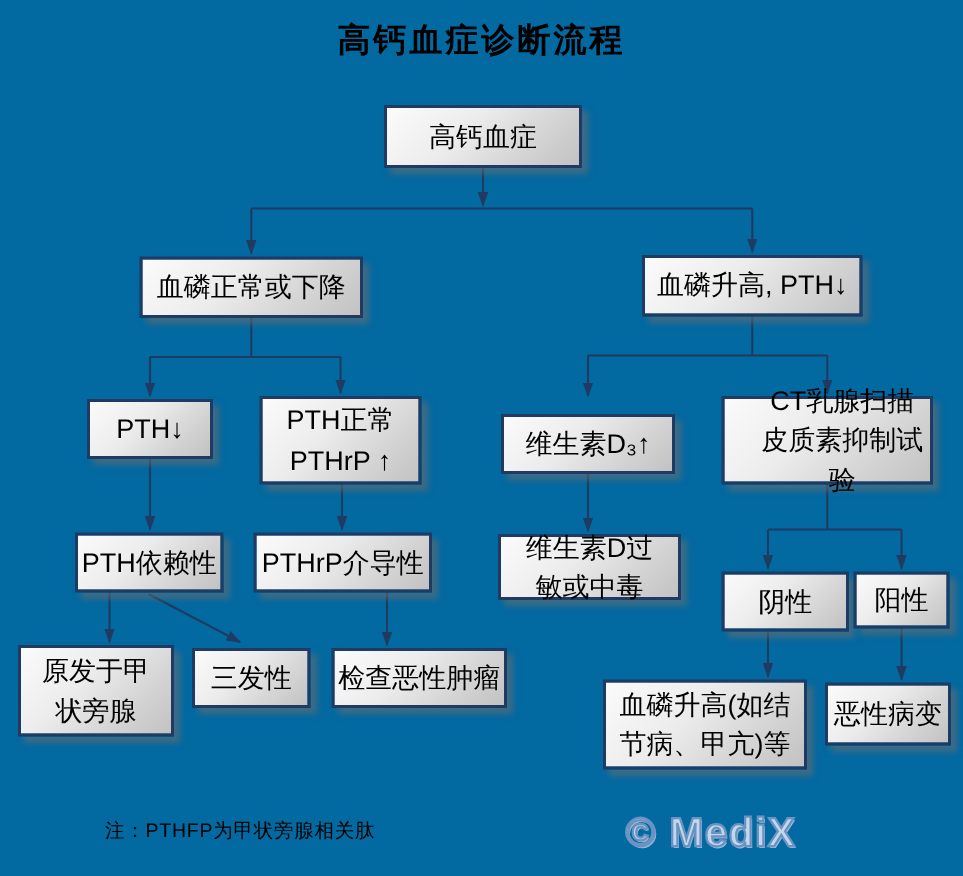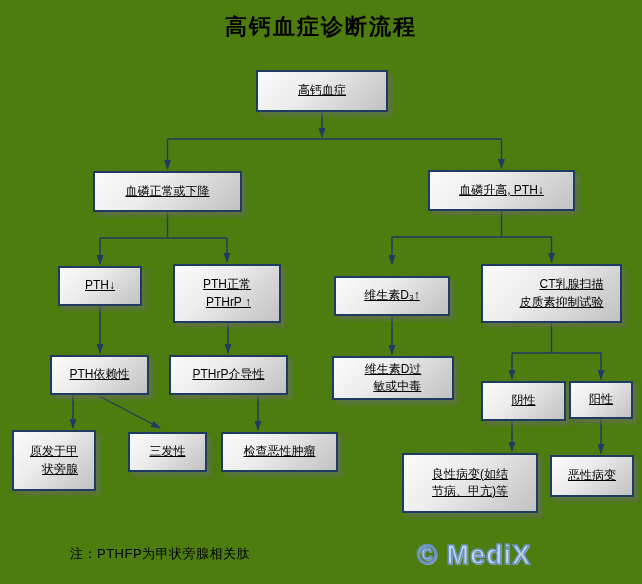--- a/index.html
+++ b/index.html
@@ -1,33 +1,33 @@
 <!DOCTYPE html>
 <html><head>
 <meta charset="utf-8">
 <style>
   html,body{margin:0;padding:0;background:#ffffff;}
   #canvas{
-    position:relative;width:642px;height:584px;background:#4d7c0f;overflow:hidden;
+    position:relative;width:642px;height:584px;background:#0369a1;overflow:hidden;
     font-family:"Liberation Sans","DejaVu Sans",sans-serif;
   }
   #title{
     position:absolute;left:0;top:12px;width:642px;text-align:center;
     font-family:"DejaVu Serif","Liberation Serif",serif;
     font-size:22px;font-weight:bold;color:#000;letter-spacing:2px;
   }
   #edges{position:absolute;left:0;top:0;width:642px;height:584px;z-index:1;}
   .node{
     position:absolute;z-index:2;box-sizing:border-box;
     border:2px solid #1f3b62;
     background:linear-gradient(135deg,#fbfbfb 0%,#ececec 40%,#d6d6d6 70%,#c2c2c2 100%);
     box-shadow:4px 4px 4px rgba(110,110,110,0.55);
     display:flex;align-items:center;justify-content:center;
-    font-size:12px;color:#000;text-align:right;
-    white-space:pre-line;line-height:1.45;text-decoration:underline;
+    font-size:18px;color:#000;text-align:center;
+    white-space:pre-line;line-height:1.45;
   }
   #note{
     position:absolute;left:70px;top:545px;z-index:2;
     font-size:13px;color:#000;letter-spacing:0.5px;
   }
   #watermark{
     position:absolute;left:417px;top:540px;z-index:2;
     font-size:27px;font-weight:bold;letter-spacing:1px;
     color:#c3d6ec;-webkit-text-stroke:1.5px #6b93c0;
     text-shadow:1px 1px 0 #9db9da;
@@ -39,21 +39,21 @@
   #n-phos-high{left:428px;top:170px;width:147px;height:41px;}
   #n-pth-low{left:58px;top:266px;width:84px;height:40px;}
   #n-pth-normal{left:173px;top:264px;width:108px;height:59px;}
   #n-vitd3{left:334px;top:276px;width:116px;height:40px;}
   #n-ct{left:481px;top:264px;width:141px;height:59px;padding-left:20px;}
   #n-pth-dep{left:50px;top:355px;width:99px;height:40px;}
   #n-pthrp-med{left:169px;top:355px;width:119px;height:40px;}
   #n-vitd-tox{left:332px;top:356px;width:122px;height:44px;}
   #n-negative{left:481px;top:381px;width:85px;height:40px;}
   #n-positive{left:569px;top:381px;width:64px;height:38px;}
-  #n-primary{left:12px;top:430px;width:84px;height:61px;}
+  #n-primary{left:12px;top:430px;width:104px;height:61px;}
   #n-tertiary{left:128px;top:432px;width:79px;height:40px;}
   #n-check-tumor{left:221px;top:432px;width:117px;height:40px;}
   #n-benign{left:402px;top:453px;width:136px;height:60px;}
   #n-malignant{left:550px;top:455px;width:84px;height:42px;}
 </style>
 </head>
 <body>
 
 <div id="canvas">
 
@@ -111,20 +111,20 @@
   <div class="node" id="n-pthrp-med">PTHrP介导性</div>
   <div class="node" id="n-pth-dep">PTH依赖性</div>
   <div class="node" id="n-vitd-tox">维生素D过
 敏或中毒</div>
   <div class="node" id="n-negative">阴性</div>
   <div class="node" id="n-positive">阳性</div>
   <div class="node" id="n-primary">原发于甲
 状旁腺</div>
   <div class="node" id="n-tertiary">三发性</div>
   <div class="node" id="n-check-tumor">检查恶性肿瘤</div>
-  <div class="node" id="n-benign">良性病变(如结
+  <div class="node" id="n-benign">血磷升高(如结
 节病、甲亢)等</div>
   <div class="node" id="n-malignant">恶性病变</div>
 
   <div id="note">注：PTHFP为甲状旁腺相关肽</div>
   <div id="watermark">© MediX</div>
 
 </div>
 
 </body></html>

